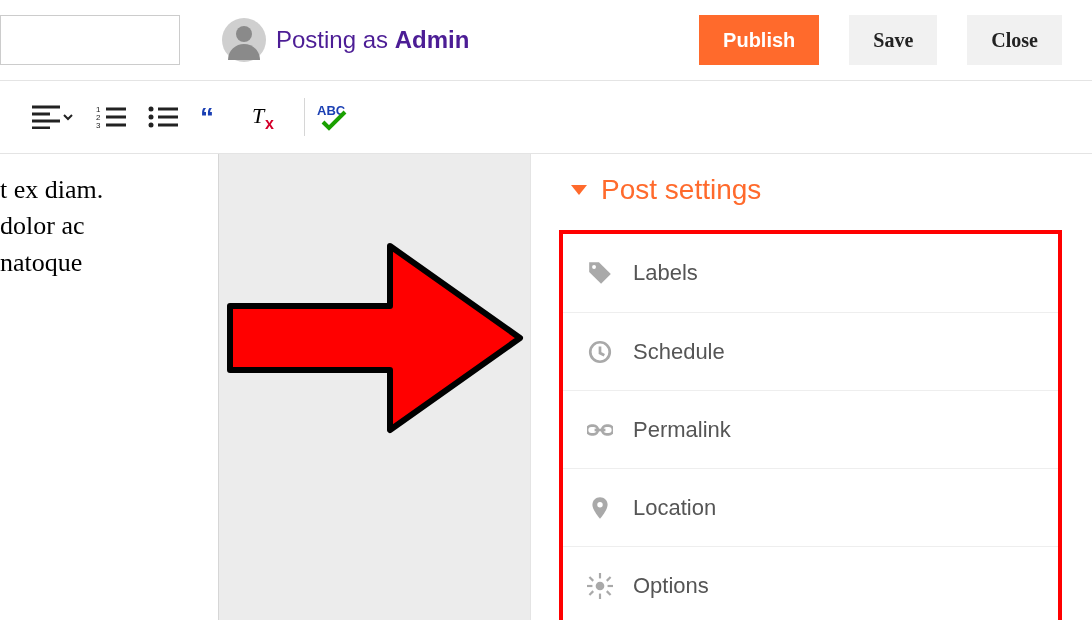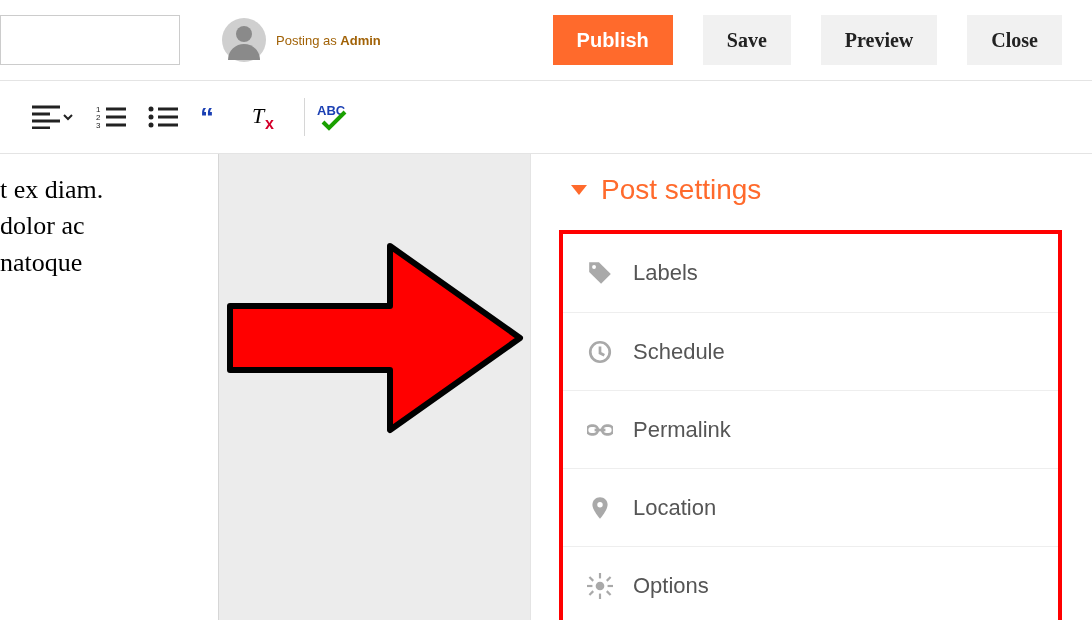--- a/index.html
+++ b/index.html
@@ -36,22 +36,22 @@
     width: 44px;
     height: 44px;
     border-radius: 50%;
     background: #cfcfcf;
     display: flex;
     align-items: center;
     justify-content: center;
   }
   .avatar svg { width: 40px; height: 40px; }
   .posting-as {
-    font-size: 13px;
-    color: #a16207;
+    font-size: 24px;
+    color: #4c1d95;
   }
   .posting-as .admin { font-weight: 700; }
   .btn {
     border: none;
     height: 50px;
     padding: 8px 24px;
     font-size: 20px;
     font-weight: 700;
     cursor: pointer;
     background: #f1f1f1;
@@ -169,21 +169,20 @@
           <path d="M4 40c0-10 8-16 16-16s16 6 16 16z" fill="#8a8a8a"></path>
         </svg>
     </div>
     <div class="posting-as">
       <span>Posting as </span><span class="admin">Admin</span>
     </div>
   </div>
   <div class="spacer"></div>
   <button class="btn btn-publish">Publish</button>
   <button class="btn">Save</button>
-  <button class="btn">Preview</button>
   <button class="btn">Close</button>
 </div>
 
 <div class="toolbar-row">
   <span class="tool">
     <svg width="30" height="24" viewBox="0 0 30 24">
         <path d="M0 2h28M0 9h18M0 16h28M0 23h18" stroke="#222" stroke-width="3"></path>
       </svg>
     <svg width="12" height="12" viewBox="0 0 12 12">
         <path d="M2 4l4 4 4-4" fill="none" stroke="#222" stroke-width="2"></path>

